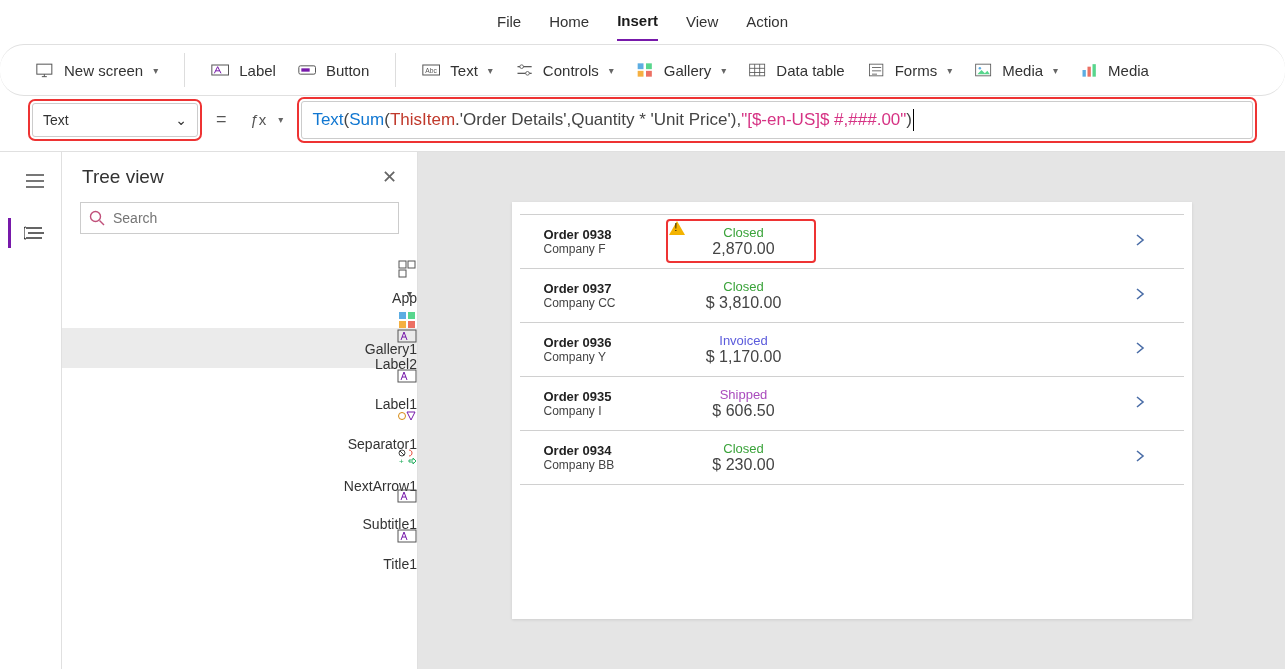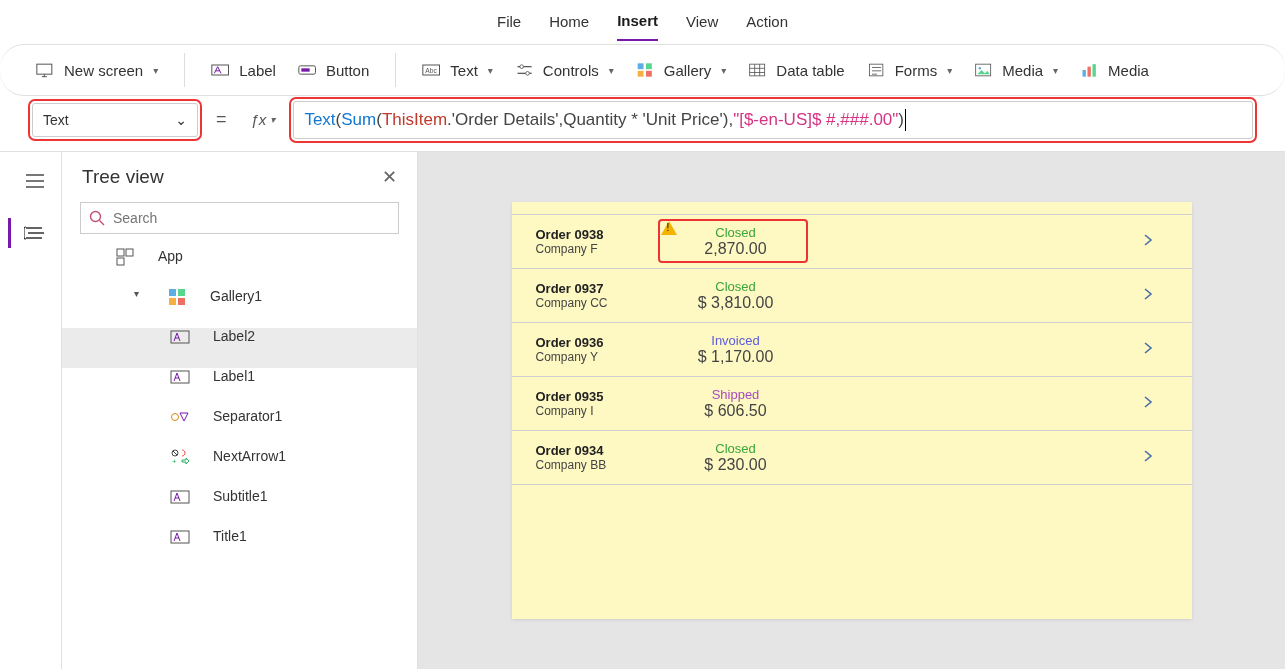--- a/index.html
+++ b/index.html
@@ -16,21 +16,21 @@
 .ribbon-btn { display:flex; align-items:center; gap:8px; font-size:15px; color:#333; cursor:pointer; padding:4px 4px;}
 .ribbon-btn .chev { font-size:10px; color:#666; margin-left:2px;}
 .ribbon-btn svg { width:20px; height:18px; }
 
 .icon-box { display:inline-flex; align-items:center; justify-content:center; }
 
 
 .propbar { display:flex; align-items:center; height:56px; padding:4px 32px 12px; gap:12px; border-bottom:1px solid #e0e0e0;}
 .prop-select { display:flex; align-items:center; justify-content:space-between; border:1px solid #ccc; height:34px; width:166px; padding:0 10px; font-size:14px; color:#333; cursor:pointer; outline:2px solid #e33; outline-offset:2px; border-radius:3px;}
 .equals { font-size:18px; color:#555; padding:0 6px;}
-.fx { display:flex; align-items:center; gap:4px; font-style:italic; font-size:15px; color:#555; padding:0 6px; cursor:pointer;}
+.fx { display:flex; align-items:center; gap:12px; font-size:15px; color:#555; padding:0 6px; cursor:pointer;}
 .fx .chev { font-size:10px; color:#666;}
 .formula-input { flex:1; border:1px solid #ccc; height:38px; display:flex; align-items:center; padding:0 10px; font-family:Consolas, monospace; font-size:17px; color:#222; outline:2px solid #e33; outline-offset:2px; border-radius:3px; white-space:nowrap; overflow:hidden;}
 .formula-input .tk-fn1 { color:#1177d1; }
 .formula-input .tk-fn2 { color:#1177d1; }
 .formula-input .tk-obj { color:#c0392b; }
 .formula-input .tk-str { color:#d63384; }
 .formula-input .tk-punc { color:#444; }
 .cursor-bar { display:inline-block; width:1px; height:22px; background:#000; vertical-align:middle; margin-left:1px;}
 
 
@@ -43,32 +43,32 @@
 .rail-btn.active::before { content:""; position:absolute; left:-10px; top:2px; width:3px; height:30px; background:#7719aa;}
 
 
 .panel { width:356px; border-right:1px solid #e0e0e0; background:#fff; display:flex; flex-direction:column;}
 .panel-header { display:flex; align-items:center; justify-content:space-between; padding:14px 20px 8px; }
 .panel-header h2 { font-size:19px; font-weight:400; color:#333;}
 .panel-header .close { font-size:18px; color:#666; cursor:pointer;}
 .search-box { margin:6px 18px 10px; border:1px solid #ccc; height:32px; display:flex; align-items:center; padding:0 8px; gap:8px;justify-content:flex-end;}
 .search-box input { border:none; outline:none; flex:1; font-size:14px; color:#666;}
 .tree { padding:4px 0; font-size:14px; color:#333; overflow:auto;}
-.tree-item { display:flex; align-items:flex-start; height:40px; padding-left:20px; gap:23px; cursor:pointer;}
+.tree-item { display:flex; align-items:flex-end; height:40px; padding-left:20px; gap:12px; cursor:pointer;flex-direction:column;}
 .tree-item.lvl1 { padding-left:20px;}
 .tree-item.lvl3 { padding-left:72px;}
 .tree-item.lvl4 { padding-left:108px;}
 .tree-item.selected { background:#ebebeb;}
 .tree-item .caret { width:10px; font-size:10px; color:#555;}
 .tree-item .caret.down::before { content:"▾";}
 .tree-item .ticon { width:20px; height:18px; display:flex; align-items:center; justify-content:center;}
 
 
 .canvas { flex:1; background:#e5e5e5; display:flex; justify-content:center; padding:50px 0;}
-.preview { width:680px; background:#fef9c3; box-shadow:0 1px 3px rgba(0,0,0,.1); padding:12px 0;}
+.preview { width:680px; background:#ffffff; box-shadow:0 1px 3px rgba(0,0,0,.1); padding:12px 8px;}
 .order-row { display:flex; align-items:center; padding:10px 24px; border-bottom:1px solid #d0d0d0; position:relative;}
 .order-row:first-child { border-top:1px solid #d0d0d0;}
 .order-col1 { width:110px;}
 .order-title { font-size:13px; font-weight:700; color:#222;}
 .order-sub { font-size:12px; color:#444;}
 .order-col2 { width:180px; text-align:center;}
 .status { font-size:13px;}
 .status.closed { color:#3aa33a;}
 .status.invoiced { color:#5b5bdc;}
 .status.shipped { color:#aa4bbd;}

